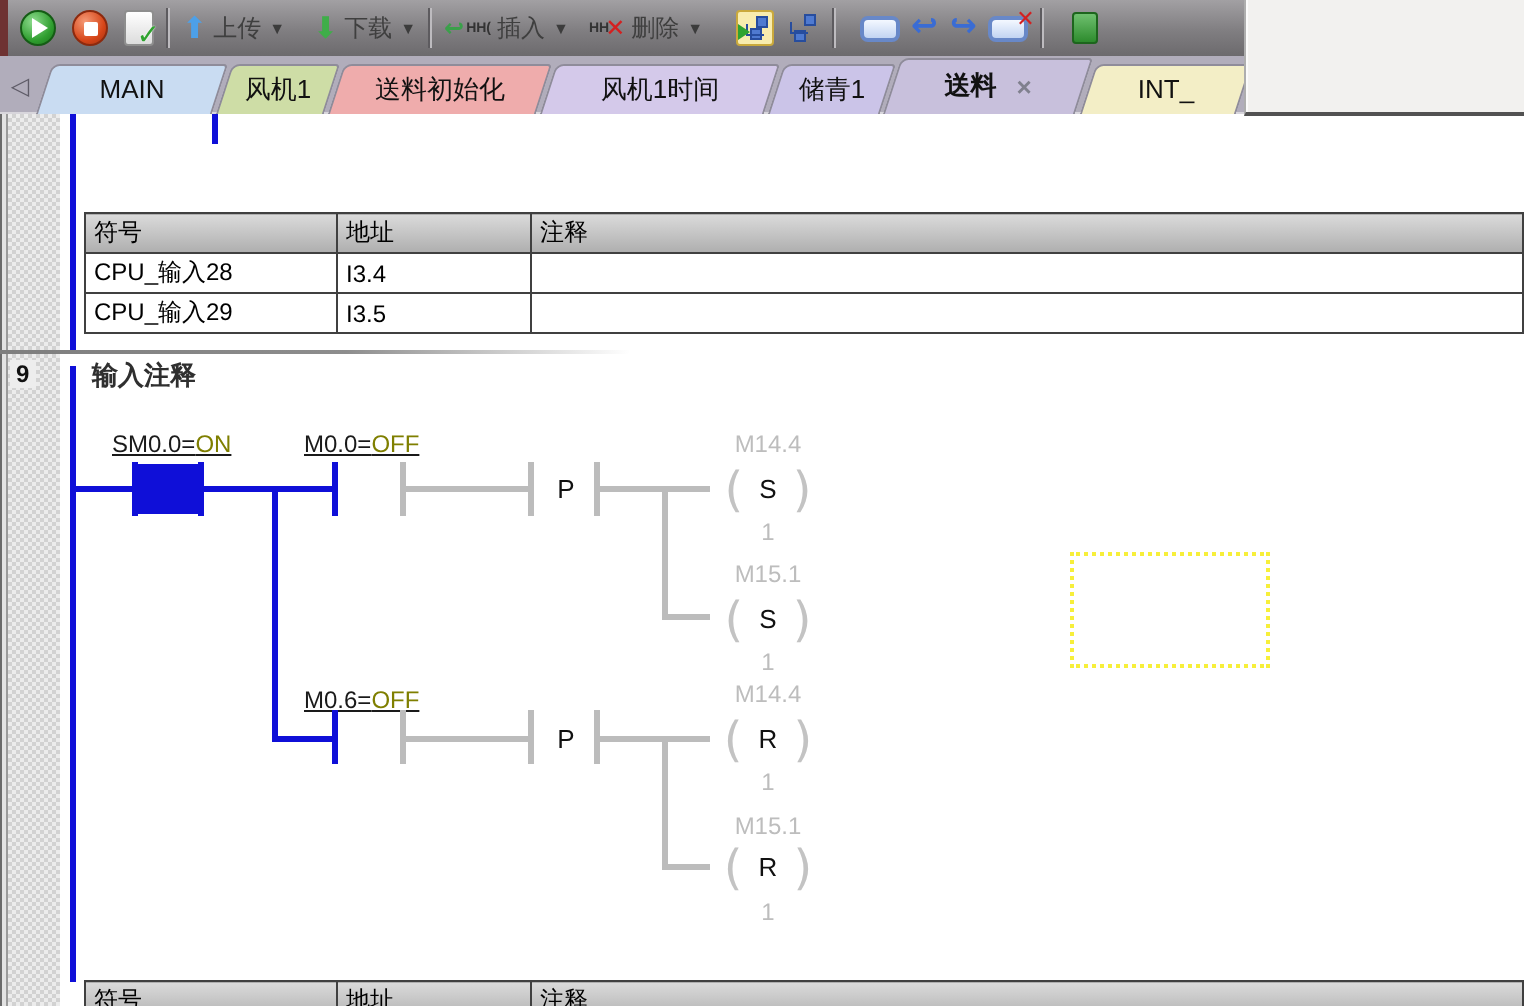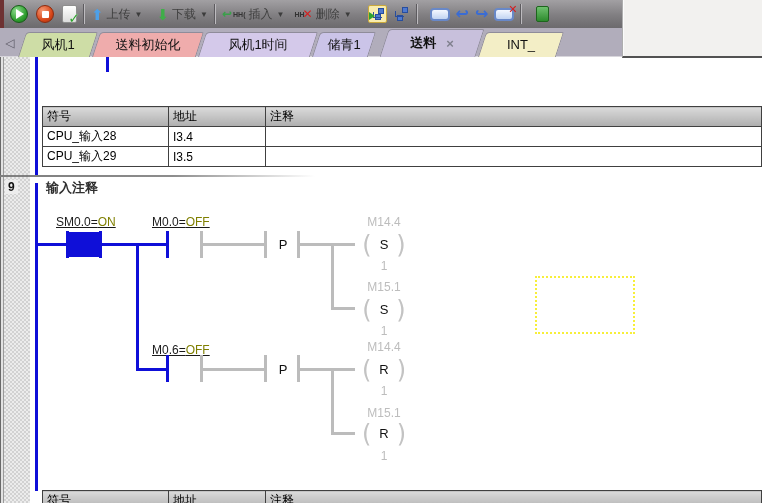--- a/index.html
+++ b/index.html
@@ -38,21 +38,21 @@
   .boxico .bx { position:absolute; right:-5px; top:-7px; color:#d42020; font-weight:bold; font-size:11px; }
   .greendoc { width:13px; height:16px; background:linear-gradient(#6fc06f,#2d8b2d); border:1px solid #1d651d; border-radius:2px; margin-left:8px; }
 
   
   #tabbar { position:absolute; left:0; top:28px; width:762px; height:29px; background:#b1adbb; border-bottom:1px solid #d8d6dc; }
   #tabnav { position:absolute; left:2px; top:5px; width:16px; height:20px; color:#5f5c68; font-size:12px; display:flex; align-items:center; justify-content:center; }
   .tabs { position:absolute; left:22px; top:0; display:flex; height:29px; align-items:flex-end; }
   .tab { position:relative; height:25px; margin-right:2px; display:flex; align-items:center; justify-content:center; }
   .tab .tbg { position:absolute; inset:0; transform:skewX(-18deg); border:1px solid #8f8c9a; border-bottom:none; border-radius:4px 2px 0 0; }
   .tab .tlb { position:relative; font-size:13px; color:#111; white-space:nowrap; }
-  .tab.active { height:28px;margin-left:10px; }
+  .tab.active { height:28px; }
   .tab.active .tlb { font-weight:bold; }
   .tab .tclose { position:relative; font-size:13px; font-weight:bold; color:#80808e; margin-left:10px; }
 
   
   #popup { position:absolute; left:622px; top:0; width:141px; height:58px; background:#f2f1ef;
     border-left:1px solid #aeaeae; border-bottom:2px solid #525252; box-shadow:inset 1px 0 0 #fbfbfb; z-index:60; }
 
   
   #content { position:absolute; left:0; top:57px; width:762px; height:446px; background:#fff; overflow:hidden; }
   #winborder { position:absolute; left:0; top:0; width:4px; height:446px;
@@ -159,21 +159,25 @@
     <div class="boxico">
       <span class="bx">✕</span>
     </div>
     <div class="tbsep"></div>
     <div class="greendoc"></div>
   </div>
 
   <div id="tabbar">
     <div id="tabnav">◁</div>
     <div class="tabs">
-      <div class="tab" style="width:72px">
+      <div class="tab" style="width:88px">
+        <span class="tbg" style="background-color: rgb(201, 220, 242);"></span>
+        <span class="tlb">MAIN</span>
+      </div>
+      <div class="tab" style="width:54px">
         <span class="tbg" style="background-color: rgb(206, 221, 166);"></span>
         <span class="tlb">风机1</span>
       </div>
       <div class="tab" style="width:104px">
         <span class="tbg" style="background-color: rgb(239, 172, 172);"></span>
         <span class="tlb">送料初始化</span>
       </div>
       <div class="tab" style="width:112px">
         <span class="tbg" style="background-color: rgb(212, 201, 234);"></span>
         <span class="tlb">风机1时间</span>

